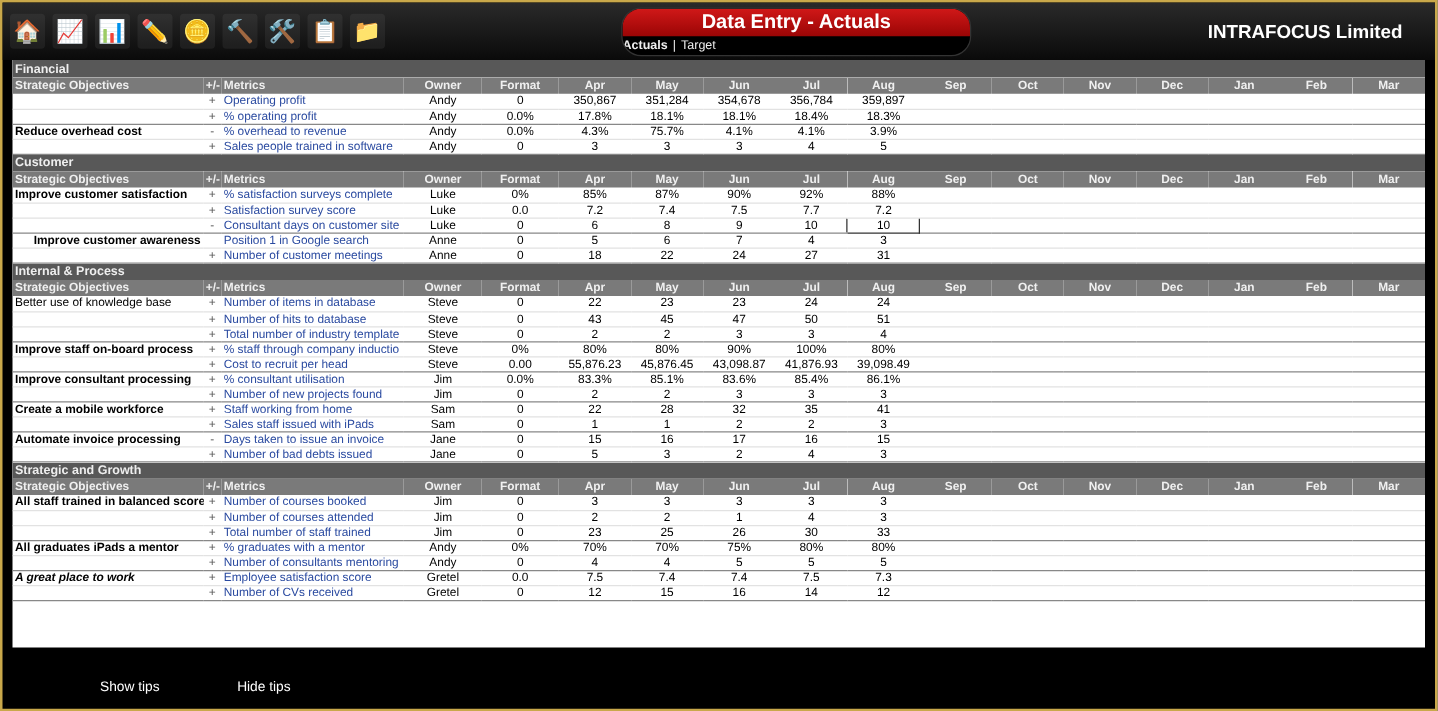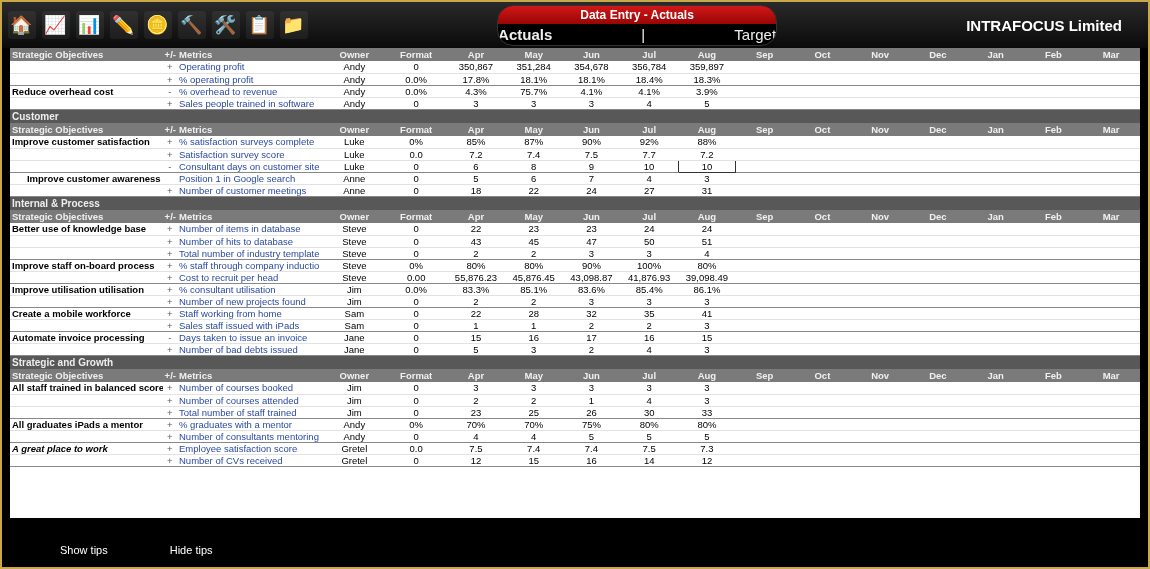--- a/index.html
+++ b/index.html
@@ -2,39 +2,39 @@
 <html><head>
 <meta charset="utf-8">
 <style>
 *{box-sizing:border-box;margin:0;padding:0}
 body{font-family:Arial,Helvetica,sans-serif;font-size:10px;background:#000;width:1150px;height:569px;overflow:hidden;position:relative;border:2px solid #c9a84a}
 .topbar{background:linear-gradient(#2a2a2a,#0a0a0a);height:46px;display:flex;align-items:center;padding:0 6px}
 .toolbar{display:flex;gap:6px;align-items:center}
 .ticon{width:28px;height:28px;background:rgba(255,255,255,.06);border-radius:3px;display:flex;align-items:center;justify-content:center;font-size:18px;cursor:pointer}
 .header-center{flex:1;display:flex;justify-content:center}
 .pill{background:#000;border:1px solid #333;border-radius:16px;overflow:hidden;width:280px}
-.pill-top{background:linear-gradient(#d01818,#9a0505);color:#fff;text-align:center;font-weight:bold;font-size:12px;padding:2px 0}
-.pill-bot{display:flex;justify-content:space-between;gap:4px;color:#eee;font-size:15px;padding:2px 0}
+.pill-top{background:linear-gradient(#d01818,#9a0505);color:#fff;text-align:center;font-weight:bold;font-size:16px;padding:2px 0}
+.pill-bot{display:flex;justify-content:flex-start;gap:4px;color:#eee;font-size:10px;padding:2px 0}
 .pill-bot span{cursor:pointer}
 .pill-bot .active{font-weight:bold}
 .brand{color:#fff;font-size:15px;font-weight:bold;margin-right:20px;margin-left:auto}
 .content{background:#fff;margin:0 8px 0 8px;height:470px;overflow-y:auto}
 table{border-collapse:collapse;width:100%;table-layout:fixed}
 td,th{font-size:9.5px;padding:0 2px;height:12px;white-space:nowrap;overflow:hidden;text-overflow:clip}
 .sectH td{background:#585858;color:#eee;font-weight:bold;font-size:10px;height:14px}
 .colH td{background:#7a7a7a;color:#f0f0f0;font-weight:bold;text-align:center;height:13px}
 .colH td.l{text-align:left}
 .row td{border-bottom:1px solid #e2e2e2}
 .pm{width:12px;text-align:center;color:#555}
 .m{color:#2a4aa0;text-align:left}
 .o{text-align:center}
 .v{text-align:center}
 .uobj{border-bottom:1px solid #888!important}
 .sel{border:1.5px solid #333!important;background:#fff}
-.botbtns{position:absolute;bottom:6px;left:36px;display:flex;gap:18px}
+.botbtns{position:absolute;bottom:6px;left:56px;display:flex;gap:18px}
 .btn{background:#000;color:#fff;font-size:11px;padding:5px 22px;border-radius:3px;cursor:pointer}
 col.c0{width:148px}col.c1{width:14px}col.c2{width:142px}col.c3{width:60px}col.c4{width:60px}
 col.cm{width:56px}
 </style>
 </head>
 <body>
 
 <div class="topbar">
  <div class="toolbar">
   <div class="ticon">🏠</div>
@@ -75,20 +75,23 @@
         <col class="cm">
         <col class="cm">
 <col class="cm">
         <col class="cm">
         <col class="cm">
         <col class="cm">
         <col class="cm">
         <col class="cm">
 </colgroup>
       <tbody id="tb">
+        <tr class="sectH">
+          <td colspan="17">Financial</td>
+        </tr>
         <tr class="colH">
           <td class="l">Strategic Objectives</td>
           <td class="l">+/-</td>
           <td class="l">Metrics</td>
           <td>Owner</td>
           <td>Format</td>
           <td>Apr</td>
           <td>May</td>
           <td>Jun</td>
           <td>Jul</td>
@@ -310,21 +313,21 @@
           <td>Aug</td>
           <td>Sep</td>
           <td>Oct</td>
           <td>Nov</td>
           <td>Dec</td>
           <td>Jan</td>
           <td>Feb</td>
           <td>Mar</td>
         </tr>
         <tr class="row">
-          <td style="font-weight: bold;">Better use of knowledge base</td>
+          <td style="font-weight: normal;">Better use of knowledge base</td>
           <td class="pm">+</td>
           <td class="m">Number of items in database</td>
           <td class="o">Steve</td>
           <td class="o">0</td>
           <td class="v">22</td>
           <td class="v">23</td>
           <td class="v">23</td>
           <td class="v">24</td>
           <td class="v">24</td>
           <td class="v"></td>
@@ -405,21 +408,21 @@
           <td class="v uobj">39,098.49</td>
           <td class="v uobj"></td>
           <td class="v uobj"></td>
           <td class="v uobj"></td>
           <td class="v uobj"></td>
           <td class="v uobj"></td>
           <td class="v uobj"></td>
           <td class="v uobj"></td>
         </tr>
         <tr class="row">
-          <td style="font-weight: bold;">Improve utilisation utilisation</td>
+          <td style="font-weight: bold;">Improve consultant processing</td>
           <td class="pm">+</td>
           <td class="m">% consultant utilisation</td>
           <td class="o">Jim</td>
           <td class="o">0.0%</td>
           <td class="v">83.3%</td>
           <td class="v">85.1%</td>
           <td class="v">83.6%</td>
           <td class="v">85.4%</td>
           <td class="v">86.1%</td>
           <td class="v"></td>

